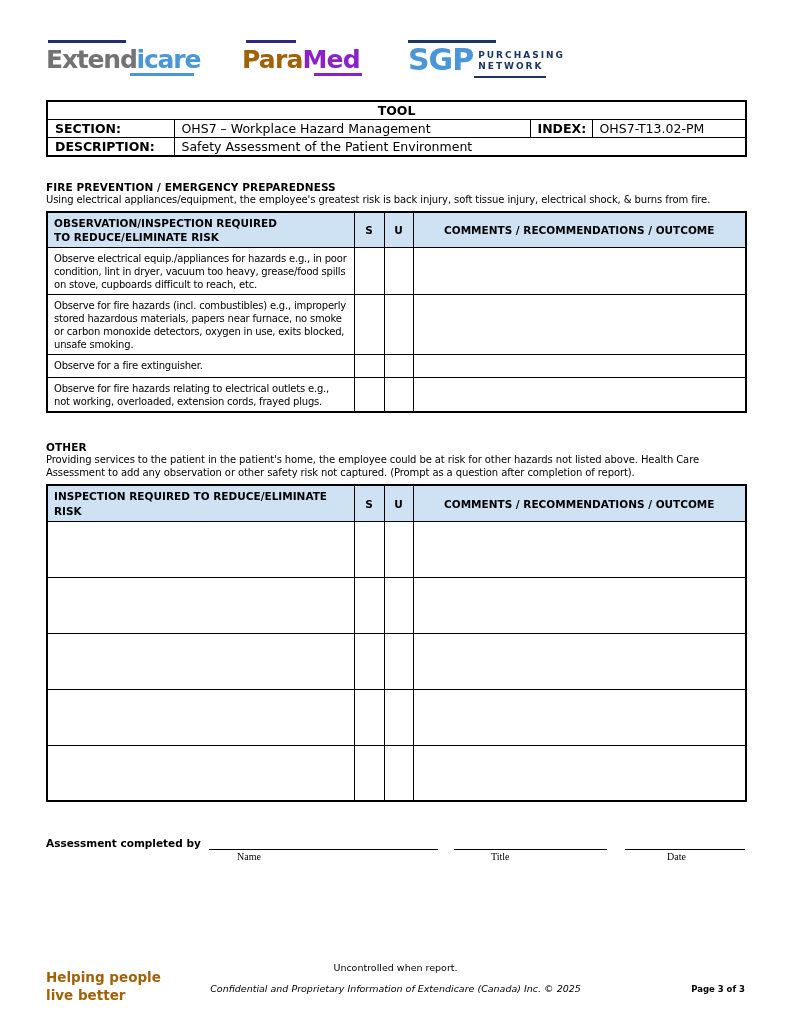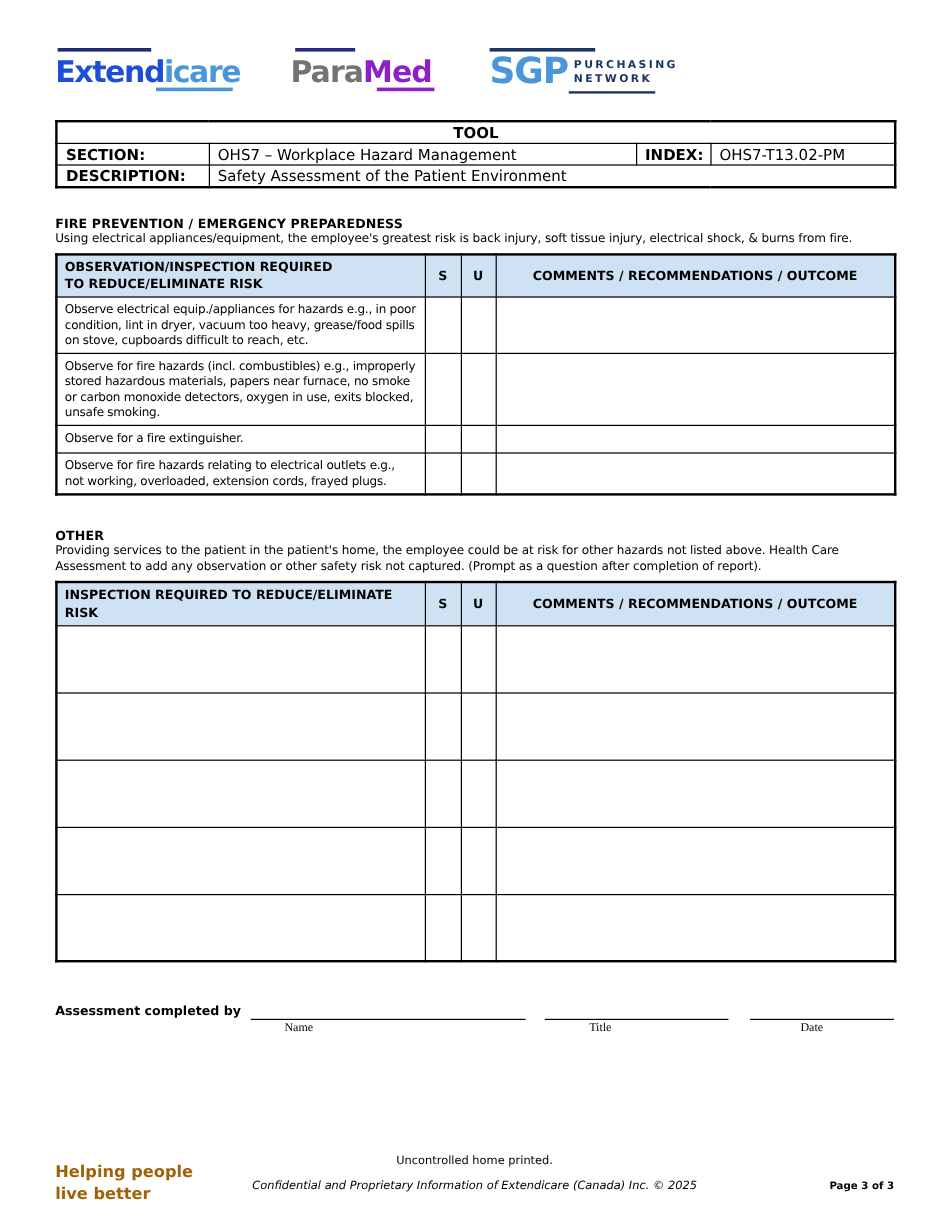--- a/index.html
+++ b/index.html
@@ -11,28 +11,28 @@
     color: #000;
     overflow: hidden;
   }
   .page { padding: 36px 46px 0 46px; }
 
   
   .logo-row { display: flex; align-items: flex-start; height: 52px; margin-bottom: 12px; }
   .logo { position: relative; display: inline-block; }
   .logo-extendicare { width: 150px; margin-right: 46px; padding-top: 9px; }
   .logo-extendicare .wordmark { font-size: 25px; font-weight: bold; letter-spacing: -1.2px; white-space: nowrap; }
-  .logo-extendicare .p1 { color: #1d4ed8; }
+  .logo-extendicare .p1 { color: #737373; }
   .logo-extendicare .p2 { color: #4a96d9; margin-top: 30px; }
   .logo-extendicare .topline { position: absolute; top: 4px; left: 2px; width: 78px; height: 3px; background: #232c72; }
   .logo-extendicare .botline { position: absolute; bottom: -2px; right: 2px; width: 64px; height: 3px; background: #4a96d9; }
 
   .logo-paramed { width: 124px; margin-right: 42px; padding-top: 9px; }
   .logo-paramed .wordmark { font-size: 25px; font-weight: bold; letter-spacing: -0.8px; white-space: nowrap; }
-  .logo-paramed .p1 { color: #737373; }
+  .logo-paramed .p1 { color: #a16207; }
   .logo-paramed .p2 { color: #8a22c8; }
   .logo-paramed .topline { position: absolute; top: 4px; left: 4px; width: 50px; height: 3px; background: #2d2a85; }
   .logo-paramed .botline { position: absolute; bottom: -2px; right: 4px; width: 48px; height: 3px; background: #8a22c8; }
 
   .logo-sgp { padding-top: 9px; display: flex; align-items: center; }
   .logo-sgp .acronym { font-size: 30px; font-weight: bold; letter-spacing: -1px; color: #4a96d9; line-height: 1; }
   .logo-sgp .netblock { margin-left: 5px; padding-top: 2px; }
   .logo-sgp .netline { font-size: 9px; font-weight: bold; letter-spacing: 2px; color: #1c3663; line-height: 1.25; white-space: nowrap; }
   .logo-sgp .topline { position: absolute; top: 4px; left: 0; width: 88px; height: 3px; background: #1c3663; }
   .logo-sgp .botline { position: absolute; bottom: -3px; left: 66px; width: 72px; height: 2.5px; background: #1c3663; }
@@ -268,16 +268,16 @@
     <div class="sig-caption">Date</div>
   </div>
 
 </div>
 
 <div class="footer-tagline">
   <div>Helping people</div>
   <div>live better</div>
 </div>
 <div class="footer-center">
-  <div class="footer-uncontrolled">Uncontrolled home printed.</div>
+  <div class="footer-uncontrolled">Uncontrolled when report.</div>
   <div class="footer-confidential">Confidential and Proprietary Information of Extendicare (Canada) Inc. © 2025</div>
 </div>
 <div class="footer-page">Page 3 of 3</div>
 
 </body></html>

